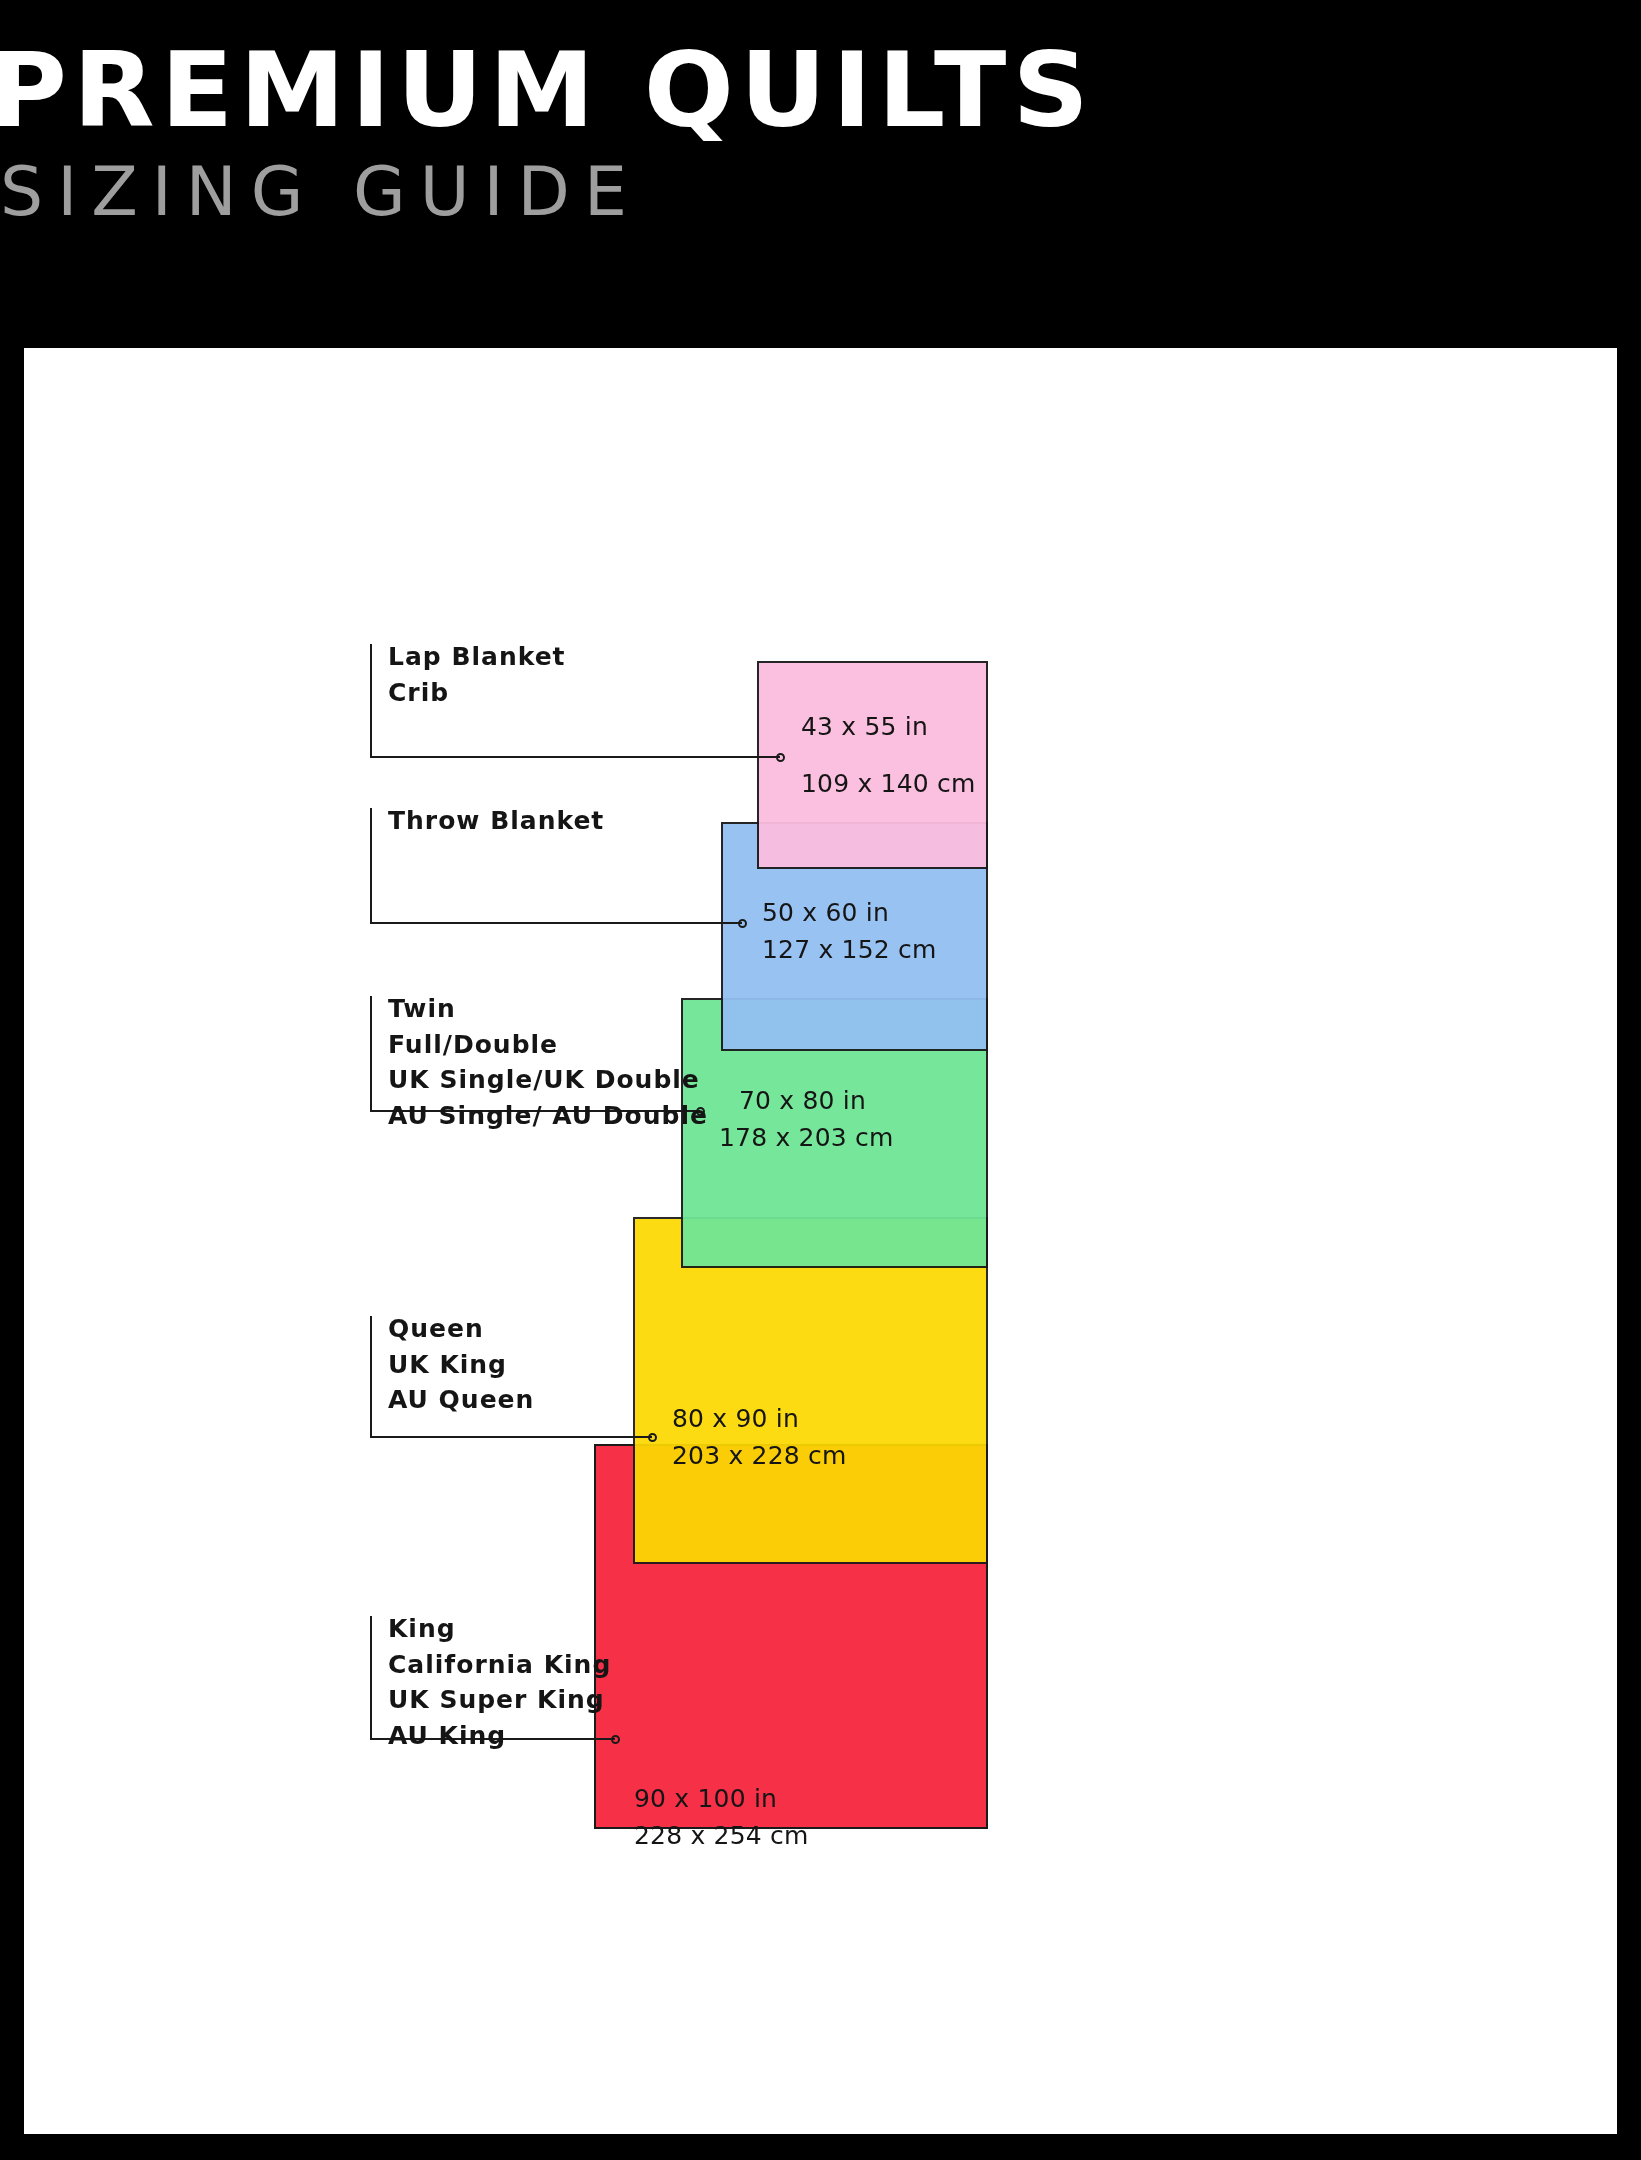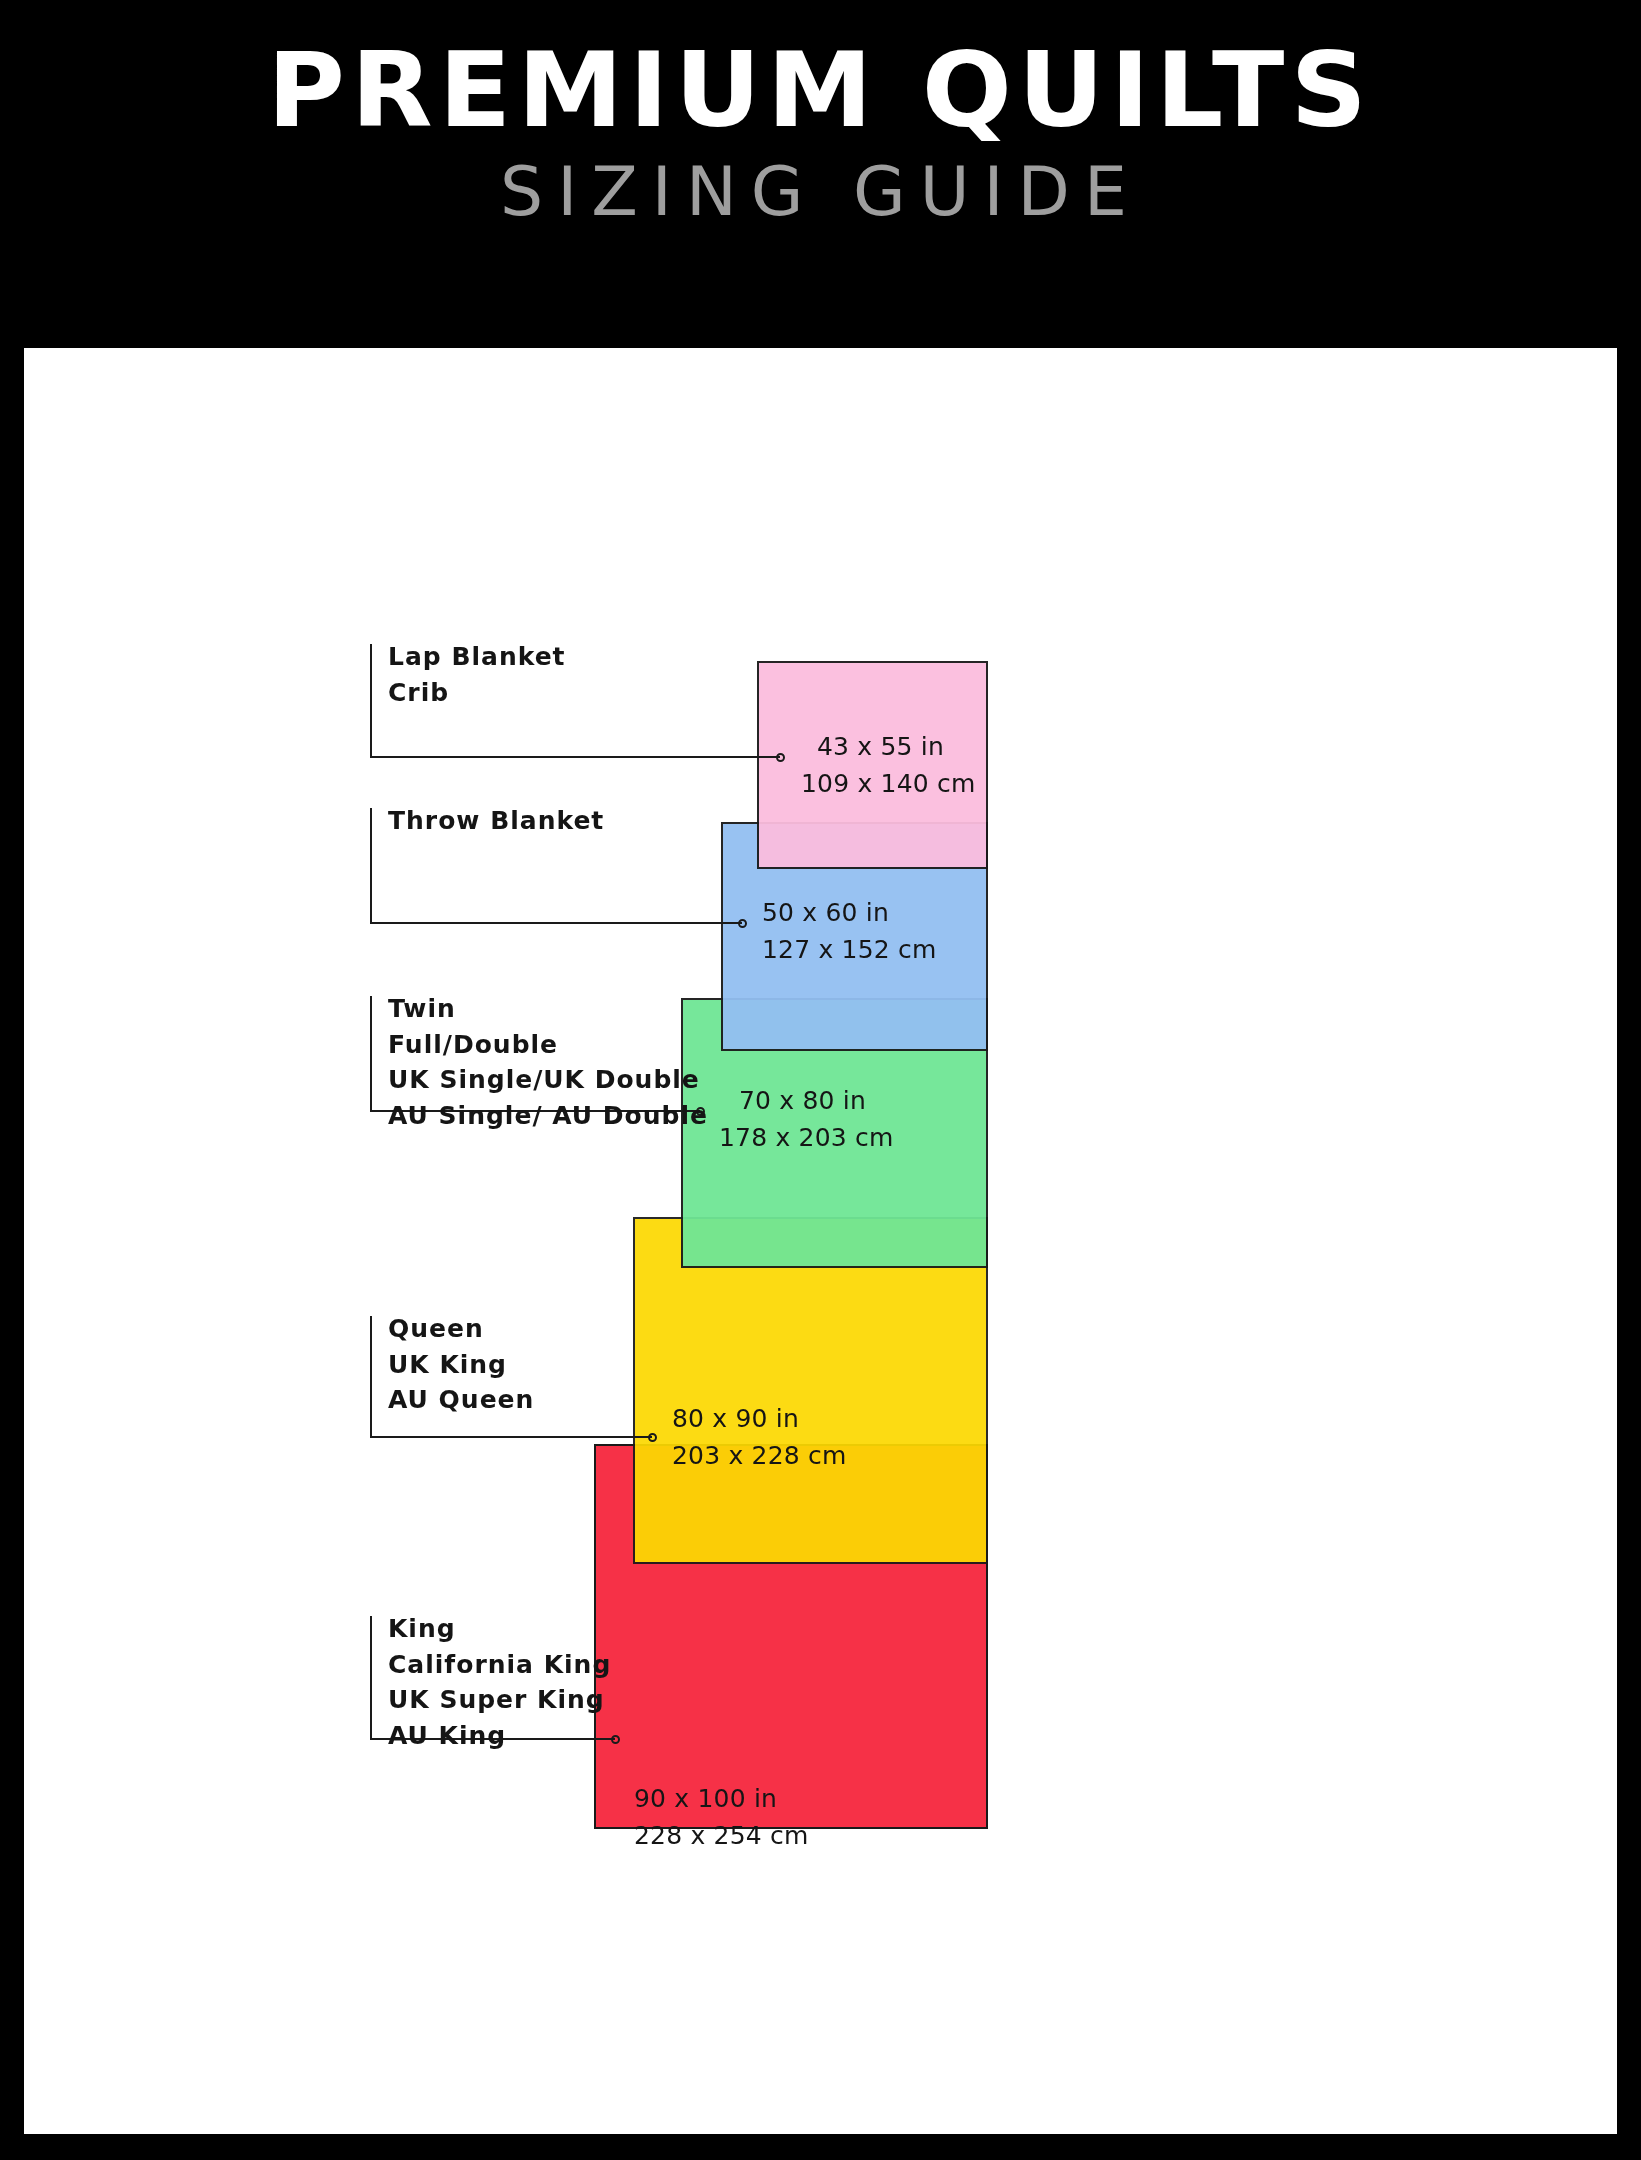--- a/index.html
+++ b/index.html
@@ -22,21 +22,21 @@
   
   .header {
     position: absolute;
     left: 0;
     top: 0;
     width: 1641px;
     height: 330px;
     background: #000000;
     display: flex;
     flex-direction: column;
-    align-items: center;
+    align-items: flex-start;
     justify-content: flex-start;
   }
   .title-main {
     margin-top: 38px;
     color: #ffffff;
     font-family: "DejaVu Sans", sans-serif;
     font-weight: bold;
     font-size: 104px;
     letter-spacing: 6px;
     line-height: 1.0;
@@ -172,21 +172,21 @@
 
       <div class="cat-label" style="left:364px; top:963px;">Queen
 UK King
 AU Queen</div>
 
       <div class="cat-label" style="left:364px; top:1263px;">King
 California King
 UK Super King
 AU King</div>
 
-      <div class="dim-label" style="left:777px; top:380px;margin-left:16px;">43 x 55 in</div>
+      <div class="dim-label" style="left:777px; top:360px;">43 x 55 in</div>
       <div class="dim-label" style="left:777px; top:417px;">109 x 140 cm</div>
 
       <div class="dim-label" style="left:738px; top:546px;">50 x 60 in</div>
       <div class="dim-label" style="left:738px; top:583px;">127 x 152 cm</div>
 
       <div class="dim-label" style="left:695px; top:734px;margin-left:20px;">70 x 80 in</div>
       <div class="dim-label" style="left:695px; top:771px;">178 x 203 cm</div>
 
       <div class="dim-label" style="left:648px; top:1052px;">80 x 90 in</div>
       <div class="dim-label" style="left:648px; top:1089px;">203 x 228 cm</div>

